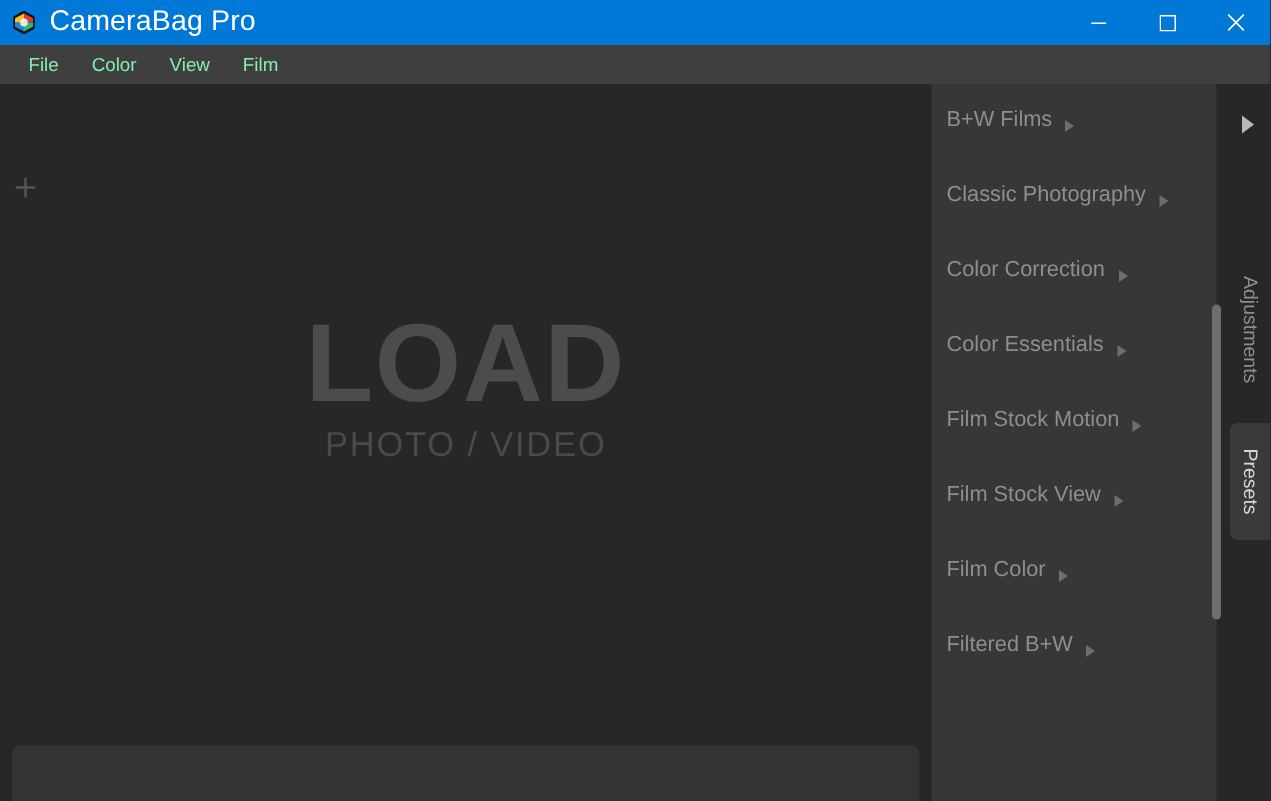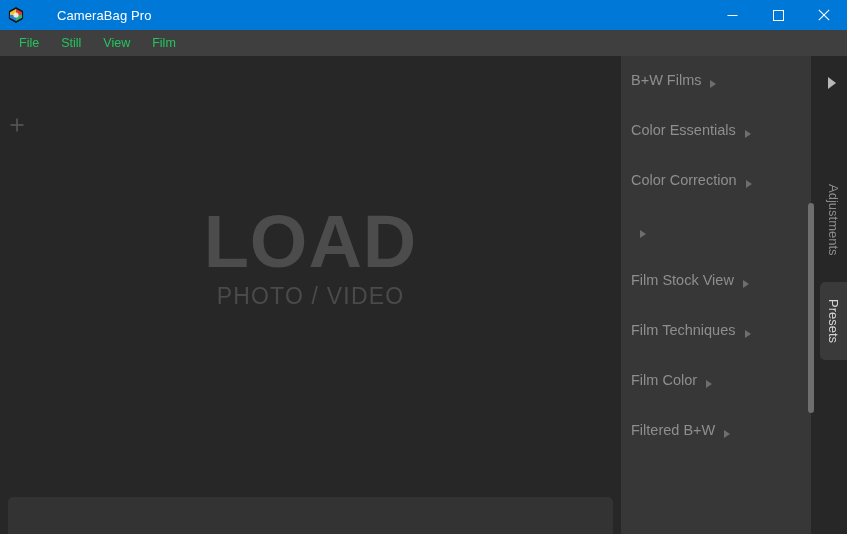--- a/index.html
+++ b/index.html
@@ -23,44 +23,43 @@
     background:#0078d7;
     display:flex; align-items:center;
   }
   .title-icon{
     width:16px; height:16px;
     margin-left:8px; margin-right:9px;
     position:relative; flex:0 0 auto;
   }
   .title-text{
     color:#ffffff;
-    font-size:13px;
+    font-size:19px;
     letter-spacing:.1px;
     white-space:nowrap;
-    margin-left:24px;
   }
   .win-controls{
     margin-left:auto; height:30px; display:flex;
   }
   .win-btn{
     width:46px; height:30px;
     display:flex; align-items:center; justify-content:center;
   }
   .win-btn svg{ display:block; }
 
   
   .menubar{
     position:absolute; left:0; top:30px;
     width:847px; height:26px;
     background:#3f3f3f;
     display:flex; align-items:center;
     padding-left:8px;
   }
   .menu-item{
-    color:#22c55e;
+    color:#86efac;
     font-size:12.5px;
     padding:3px 11px;
     white-space:nowrap;
     text-align:center;
   }
 
   
   .canvas{
     position:absolute; left:0; top:56px;
     width:621px; height:478px;
@@ -227,21 +226,21 @@
         <svg width="12" height="12" viewBox="0 0 12 12">
           <line x1="0.8" y1="0.8" x2="11.2" y2="11.2" stroke="#ffffff" stroke-width="1.1"></line>
           <line x1="11.2" y1="0.8" x2="0.8" y2="11.2" stroke="#ffffff" stroke-width="1.1"></line>
         </svg>
       </div>
     </div>
   </div>
 
   <div class="menubar">
     <div class="menu-item">File</div>
-    <div class="menu-item">Still</div>
+    <div class="menu-item">Color</div>
     <div class="menu-item">View</div>
     <div class="menu-item">Film</div>
   </div>
 
   <div class="canvas">
 
     <div class="plus-icon">
       <svg width="18" height="18" viewBox="0 0 18 18">
         <line x1="9" y1="2.5" x2="9" y2="15.5" stroke="#9a9a9a" stroke-width="1.6"></line>
         <line x1="2.5" y1="9" x2="15.5" y2="9" stroke="#9a9a9a" stroke-width="1.6"></line>
@@ -259,45 +258,46 @@
   </div>
 
   <div class="presets-panel">
     <div class="presets-scroll">
 
       <div class="preset-row">
         <span class="preset-label">B+W Films</span>
         <span class="preset-arrow"></span>
       </div>
 
+      <div class="preset-row">
+        <span class="preset-label">Classic Photography</span>
+        <span class="preset-arrow"></span>
+      </div>
+
+      <div class="preset-row">
+        <span class="preset-label">Color Correction</span>
+        <span class="preset-arrow"></span>
+      </div>
 
       <div class="preset-row">
         <span class="preset-label">Color Essentials</span>
         <span class="preset-arrow"></span>
       </div>
 
-      <div class="preset-row">
-        <span class="preset-label">Color Correction</span>
-        <span class="preset-arrow"></span>
-      </div>
-
-
-      <div class="preset-row">
+
+      <div class="preset-row">
+        <span class="preset-label">Film Stock Motion</span>
         <span class="preset-arrow"></span>
       </div>
 
       <div class="preset-row">
         <span class="preset-label">Film Stock View</span>
         <span class="preset-arrow"></span>
       </div>
 
-      <div class="preset-row">
-        <span class="preset-label">Film Techniques</span>
-        <span class="preset-arrow"></span>
-      </div>
 
       <div class="preset-row">
         <span class="preset-label">Film Color</span>
         <span class="preset-arrow"></span>
       </div>
 
       <div class="preset-row">
         <span class="preset-label">Filtered B+W</span>
         <span class="preset-arrow"></span>
       </div>

